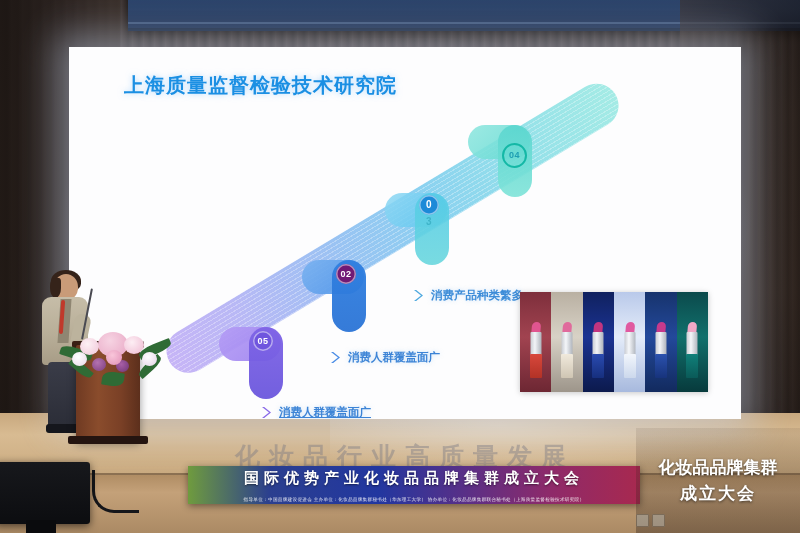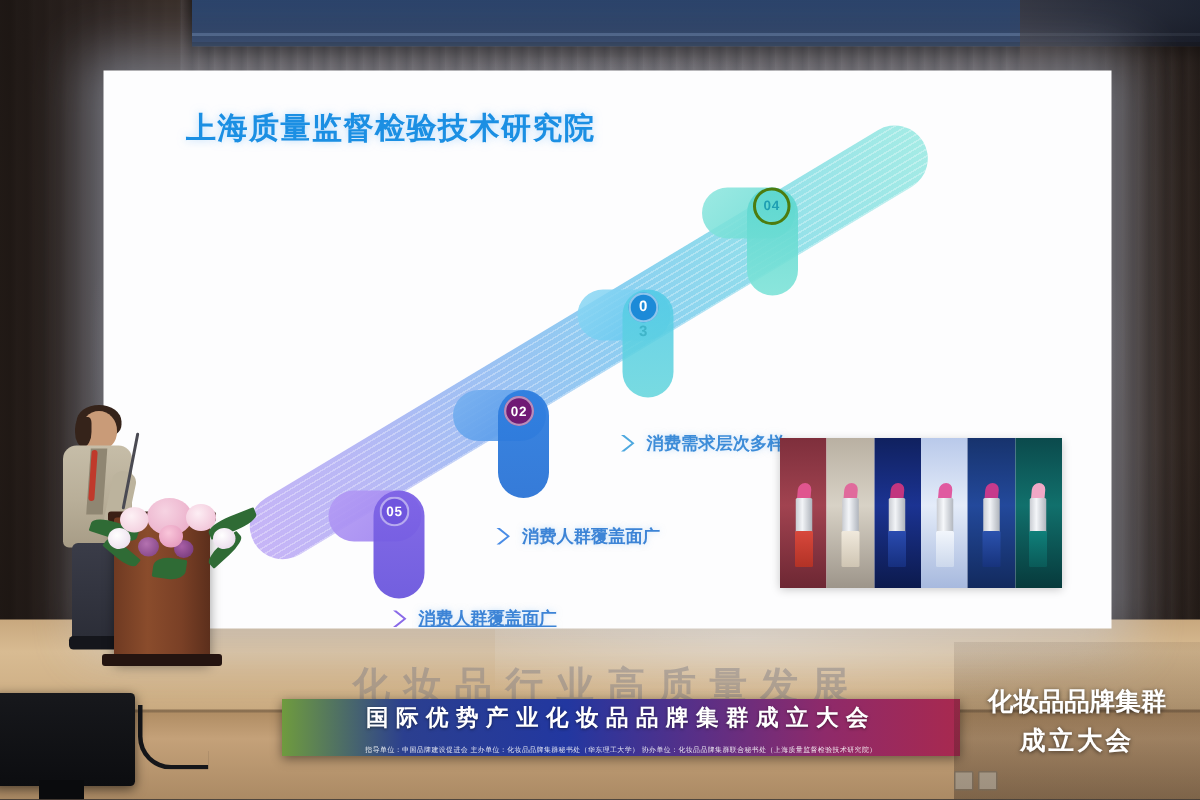--- a/index.html
+++ b/index.html
@@ -208,43 +208,43 @@
           <div class="badge" style="left:34px;top:2px;width:20px;height:20px;background:#1c8ad8;
                       box-shadow:0 0 0 1.5px rgba(255,255,255,.5) inset;
                       font-size:10px;">0</div>
           <div class="badge" style="left:34px;top:21px;width:20px;height:16px;background:transparent;
                       color:#3fb4c9;font-size:10px;">3</div>
         </div>
 
         <div class="step" style="left:399px;top:78px;width:64px;height:72px;">
           <div class="blk horiz" style="background:linear-gradient(135deg,#8fe7df,#63d9d2);opacity:.88;"></div>
           <div class="blk vert" style="background:linear-gradient(180deg,#5ad6cf,#7ee3d8);opacity:.9;"></div>
-          <div class="badge" style="left:34px;top:0;width:21px;height:21px;background:transparent;
-                      color:#1f9fb3;border:2px solid #4d7c0f;">04</div>
+          <div class="badge" style="left:34px;top:18px;width:21px;height:21px;background:transparent;
+                      color:#1f9fb3;border:2px solid #14b8a6;">04</div>
         </div>
 
         <div class="label" style="left:192px;top:358px;color:#3d84d6;text-decoration:underline;">
           <svg class="chev" viewBox="0 0 11 13">
             <path d="M1 1 L8 6.5 L1 12 L3.2 12 L10 6.5 L3.2 1 Z" fill="#8a6ae8"></path>
           </svg>
           <span>消费人群覆盖面广</span>
         </div>
 
         <div class="label" style="left:261px;top:303px;color:#3d84d6;">
           <svg class="chev" viewBox="0 0 11 13">
             <path d="M1 1 L8 6.5 L1 12 L3.2 12 L10 6.5 L3.2 1 Z" fill="#4b8de6"></path>
           </svg>
           <span>消费人群覆盖面广</span>
         </div>
 
         <div class="label" style="left:344px;top:241px;color:#3d8cd8;">
           <svg class="chev" viewBox="0 0 11 13">
             <path d="M1 1 L8 6.5 L1 12 L3.2 12 L10 6.5 L3.2 1 Z" fill="#4fa9df"></path>
           </svg>
-          <span>消费需求层次多样</span>
+          <span>消费产品种类繁多</span>
         </div>
 
       </div>
 
       <div class="photo">
         <div class="lp" style="background:linear-gradient(180deg,#7e2f3c,#a14350 45%,#6d2733);">
           <div class="tip" style="background:#e0558f;"></div>
           <div class="stick" style="background:linear-gradient(90deg,#c9ccd2,#f2f4f7 40%,#aeb3bb);top:40%;height:30px;"></div>
           <div class="base" style="background:linear-gradient(180deg,#d8483c,#b23226);top:62%;"></div>
         </div>

